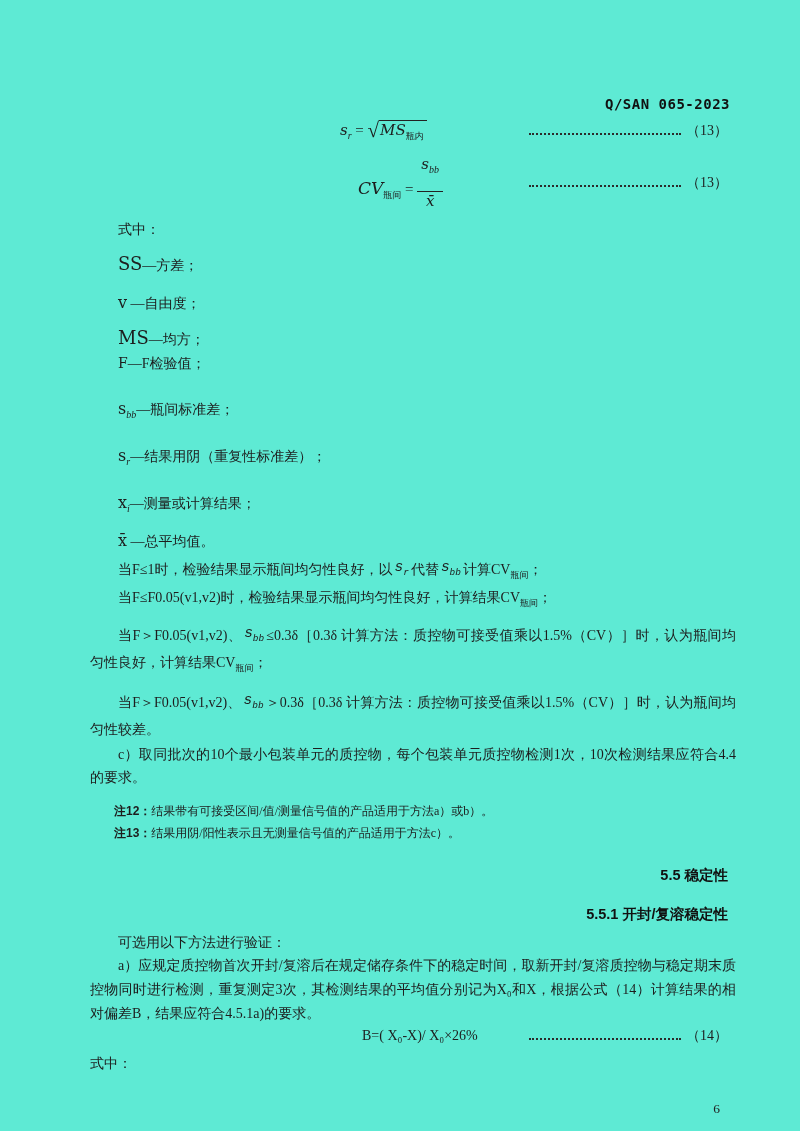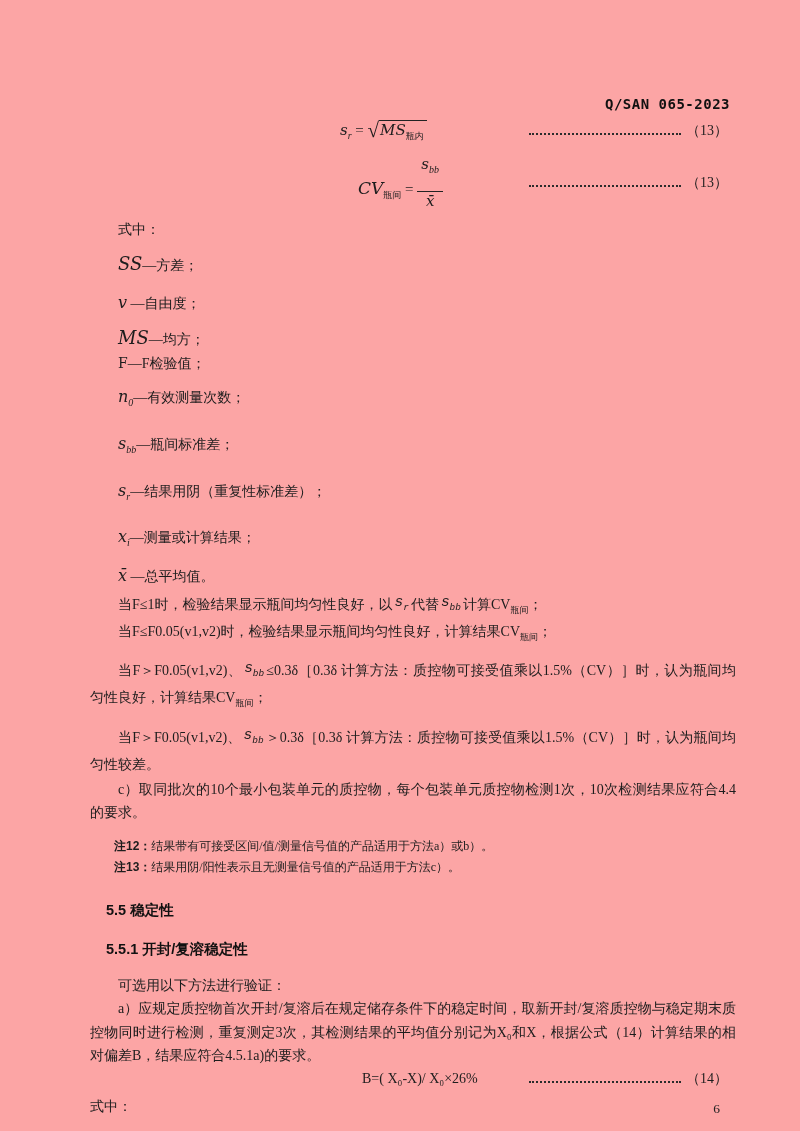--- a/index.html
+++ b/index.html
@@ -1,19 +1,19 @@
 <!DOCTYPE html>
 <html><head>
 <meta charset="utf-8">
 <style>
   html,body{margin:0;padding:0;background:#ffffff;}
   .page{
     position:relative;
     width:800px;height:1131px;
-    background:#fca5a5;
+    background:#5eead4;
     font-family:"Liberation Serif","DejaVu Serif",serif;
     color:#1d1d1d;
     overflow:hidden;
   }
   .doc-code{
     position:absolute;top:96px;right:70px;
     font-family:"DejaVu Sans Mono","Liberation Mono",monospace;
     font-size:14px;font-weight:600;letter-spacing:.5px;color:#111;
   }
   .content{padding:118px 64px 0 90px;}
@@ -26,32 +26,32 @@
   .sqrt-sign{font-size:21px;font-style:normal;vertical-align:-2px;}
   .sqrt-rad{border-top:1.4px solid #222;padding:0 3px 0 1px;display:inline-block;text-align:right;}
   .frac{display:inline-block;text-align:center;vertical-align:-12px;line-height:1;}
   .frac .num{display:block;border-bottom:1.3px solid #222;padding:0 4px 16px 4px;}
   .frac .den{display:block;padding-top:2px;}
   .leader{flex:0 0 152px;margin-left:auto;border-bottom:2.4px dotted #2b2b2b;height:0;transform:translateY(3px);}
   .eq-num{font-size:14px;padding-left:5px;margin-right:8px;white-space:nowrap;}
   
   .where{font-size:14px;text-indent:2em;margin:0;}
   .def{font-size:14px;margin:0 0 0 2em;white-space:nowrap;}
-  .def .sym{font-family:"DejaVu Serif",serif;font-style:italic;font-size:16px;}
+  .def .sym{font-family:"DejaVu Serif",serif;font-size:16px;}
   .def .sym-big{font-size:18px;}
   .def .sym-up{font-style:normal;font-size:14px;}
   .def sub{font-size:10px;font-style:italic;}
   
   .para{font-size:14px;line-height:1.82;text-indent:2em;margin:0;text-align:justify;}
   .im{font-family:Liberation Mono, monospace;font-style:italic;font-size:14.5px;position:relative;top:-3px;padding:0 2px;}
   .im sub{font-size:9.5px;}
   .cvsub{font-size:9px;}
   .note{font-size:12px;line-height:1.8;margin:0 0 0 2em;}
   .note .nlabel{font-family:"Liberation Sans","DejaVu Sans",sans-serif;font-weight:bold;}
-  .heading{font-family:"Liberation Sans","DejaVu Sans",sans-serif;font-weight:bold;font-size:14.5px;margin:16px;color:#111;}
+  .heading{font-family:"Liberation Sans","DejaVu Sans",sans-serif;font-weight:bold;font-size:14.5px;margin:8px;color:#111;text-align:right;}
   .page-num{position:absolute;right:80px;bottom:14px;font-size:13.5px;color:#222;}
   
   .mt10{margin-top:10px}.mt12{margin-top:12px}.mt14{margin-top:14px}.mt16{margin-top:6px}
   .mt18{margin-top:18px}.mt20{margin-top:20px}.mt22{margin-top:22px}.mt26{margin-top:26px}
   .eq13{margin-top:14px;}
 </style>
 </head>
 <body>
 
 <div class="page">
@@ -71,21 +71,20 @@
       <span class="leader"></span>
       <span class="eq-num">（13）</span>
     </div>
 
     <p class="where mt12">式中：</p>
 
     <p class="def mt14"><span class="sym sym-big">SS</span><span>—</span><span>方差；</span></p>
     <p class="def mt18"><span class="sym">v</span> <span>—</span><span>自由度；</span></p>
     <p class="def mt14"><span class="sym sym-big">MS</span><span>—</span><span>均方；</span></p>
     <p class="def mt16"><span class="sym sym-up">F</span><span>—</span><span>F检验值；</span></p>
-    <p class="def mt14"><span class="sym">n</span><sub>0</sub><span>—</span><span>有效测量次数；</span></p>
     <p class="def mt26"><span class="sym">s</span><sub>bb</sub><span>—</span><span>瓶间标准差；</span></p>
     <p class="def mt26"><span class="sym">s</span><sub>r</sub><span>—</span><span>结果用阴（重复性标准差）；</span></p>
     <p class="def mt26"><span class="sym">x</span><sub>i</sub><span>—</span><span>测量或计算结果；</span></p>
     <p class="def mt18"><span class="sym">x̄</span> <span>—</span><span>总平均值。</span></p>
 
     <p class="para mt16"><span>当F≤1时，检验结果显示瓶间均匀性良好，以</span><span class="im"><span>s</span><sub>r</sub></span><span>代替</span><span class="im"><span>s</span><sub>bb</sub></span><span>计算CV</span><sub class="cvsub">瓶间</sub><span>；</span></p>
 
     <p class="para"><span>当F≤F0.05(v1,v2)时，检验结果显示瓶间均匀性良好，计算结果CV</span><sub class="cvsub">瓶间</sub><span>；</span></p>
 
     <p class="para mt12"><span>当F＞F0.05(v1,v2)、</span><span class="im"><span>s</span><sub>bb</sub></span><span>≤0.3δ［0.3δ 计算方法：质控物可接受值乘以1.5%（CV）］时，认为瓶间均匀性良好，计算结果CV</span><sub class="cvsub">瓶间</sub><span>；</span></p>

